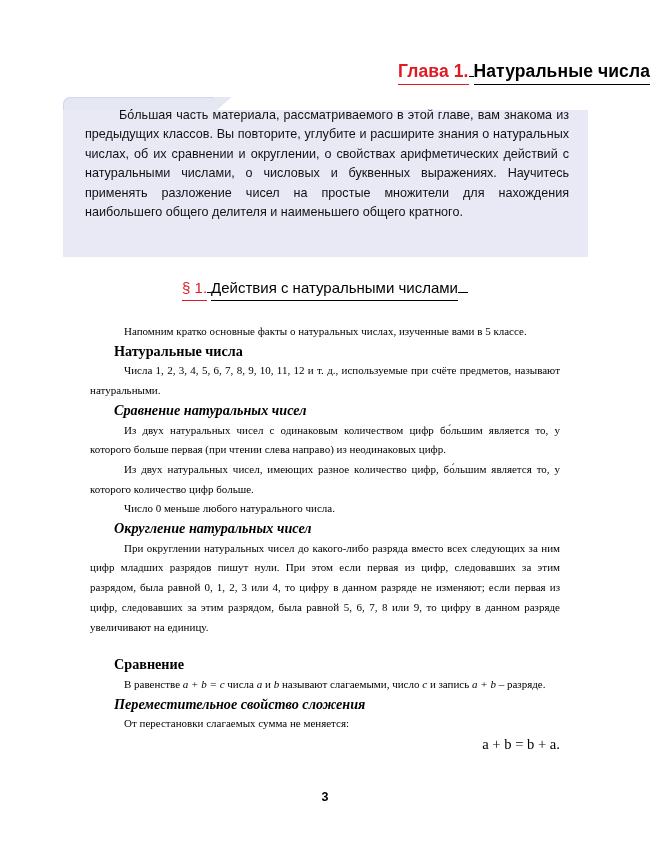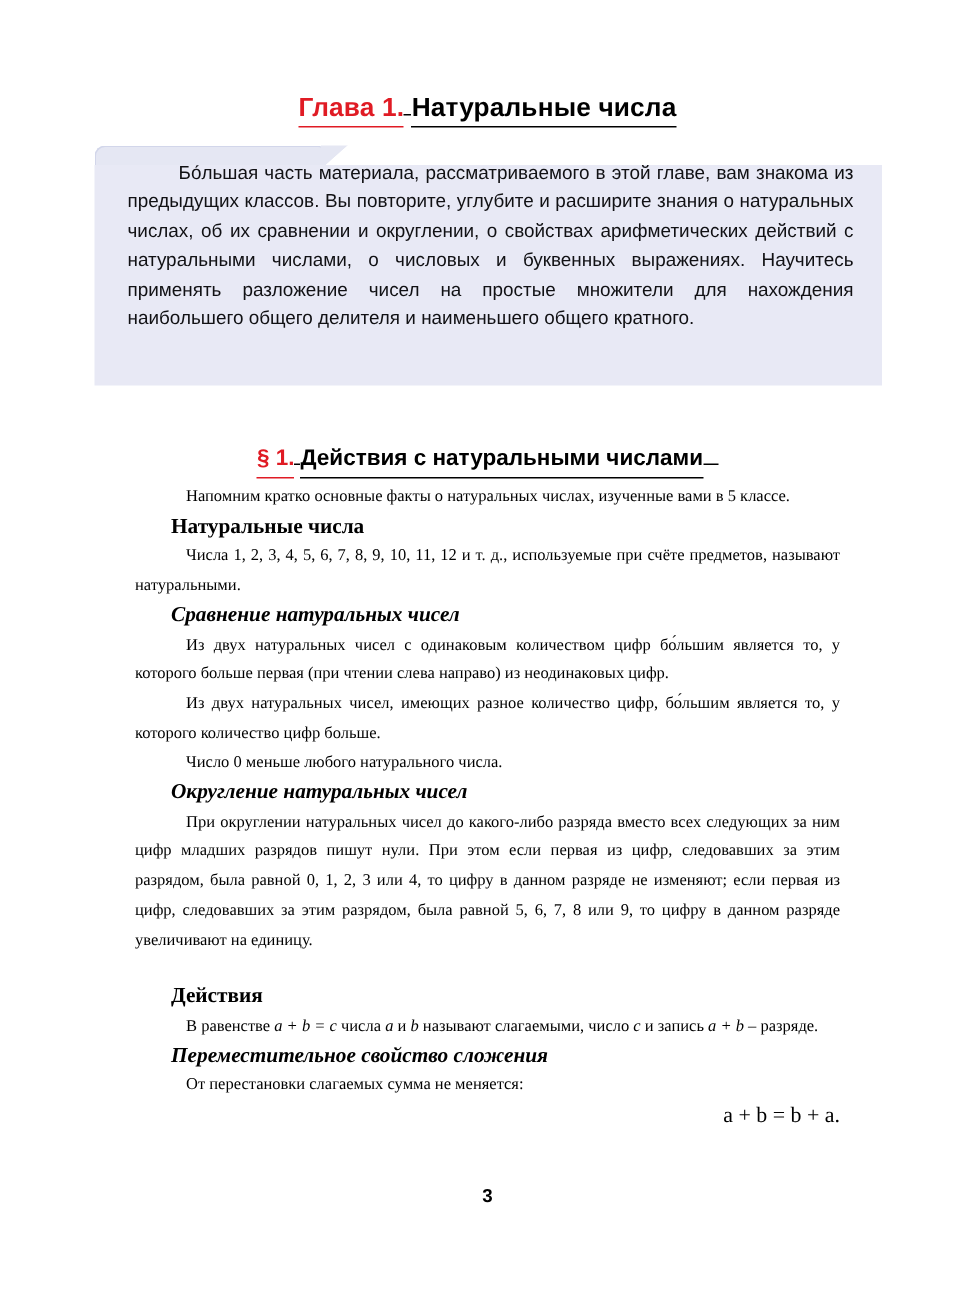--- a/index.html
+++ b/index.html
@@ -24,21 +24,21 @@
     width: 650px;
     height: 865px;
   }
 
   
   .chapter-title {
     position: absolute;
     left: 0;
     top: 60px;
     width: 650px;
-    text-align: center;
+    text-align: right;
     font-family: "Liberation Sans", "DejaVu Sans", sans-serif;
     font-weight: bold;
     font-size: 17.5px;
     letter-spacing: 0.1px;
     line-height: 22px;
     white-space: nowrap;
   }
   .chapter-title .seg {
     display: inline-block;
     padding-bottom: 2px;
@@ -104,25 +104,25 @@
     text-align: justify;
     text-indent: 34px;
     color: #111114;
     hyphens: none;
   }
 
   
   .section-title {
     position: absolute;
     left: 0;
-    top: 296px;
+    top: 278px;
     width: 650px;
     text-align: center;
     font-family: "Liberation Sans", "DejaVu Sans", sans-serif;
-    font-weight: bold;
+    font-weight: normal;
     font-size: 15px;
     line-height: 20px;
     white-space: nowrap;
   }
   .section-title .seg {
     display: inline-block;
     padding-bottom: 2px;
     border-bottom: 1.5px solid #000000;
   }
   .section-title .seg.red {
@@ -227,21 +227,21 @@
     <h4 class="sub ital">Сравнение натуральных чисел</h4>
     <p class="para">Из двух натуральных чисел с одинаковым количеством цифр бо́льшим является то, у которого больше первая (при чтении слева направо) из неодинаковых цифр.</p>
     <p class="para">Из двух натуральных чисел, имеющих разное количество цифр, бо́льшим является то, у которого количество цифр больше.</p>
     <p class="para">Число 0 меньше любого натурального числа.</p>
 
     <h4 class="sub ital">Округление натуральных чисел</h4>
     <p class="para">При округлении натуральных чисел до какого-либо разряда вместо всех следующих за ним цифр младших разрядов пишут нули. При этом если первая из цифр, следовавших за этим разрядом, была равной 0, 1, 2, 3 или 4, то цифру в данном разряде не изменяют; если первая из цифр, следовавших за этим разрядом, была равной 5, 6, 7, 8 или 9, то цифру в данном разряде увеличивают на единицу.</p>
 
     <div class="spacer-lg"></div>
 
-    <h4 class="sub">Действия</h4>
+    <h4 class="sub">Сравнение</h4>
     <p class="para"><span>В равенстве </span><em class="v">a + b = c</em><span> числа </span><em class="v">a</em><span> и </span><em class="v">b</em><span> называют слагаемыми, число </span><em class="v">c</em><span> и запись </span><em class="v">a + b</em><span> – разряде.</span></p>
 
     <h4 class="sub ital">Переместительное свойство сложения</h4>
     <p class="para">От перестановки слагаемых сумма не меняется:</p>
     <p class="formula">a + b = b + a.</p>
 
   </div>
 
   <div class="page-number">3</div>
 

